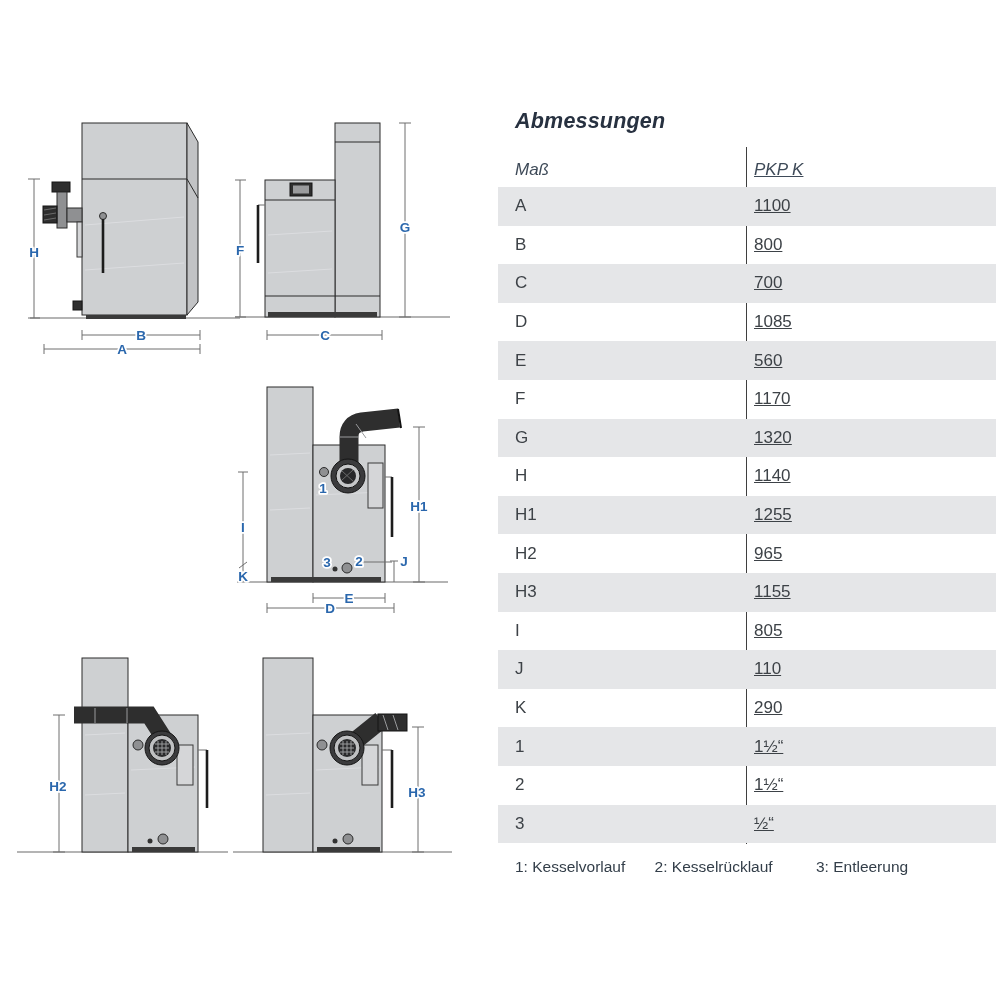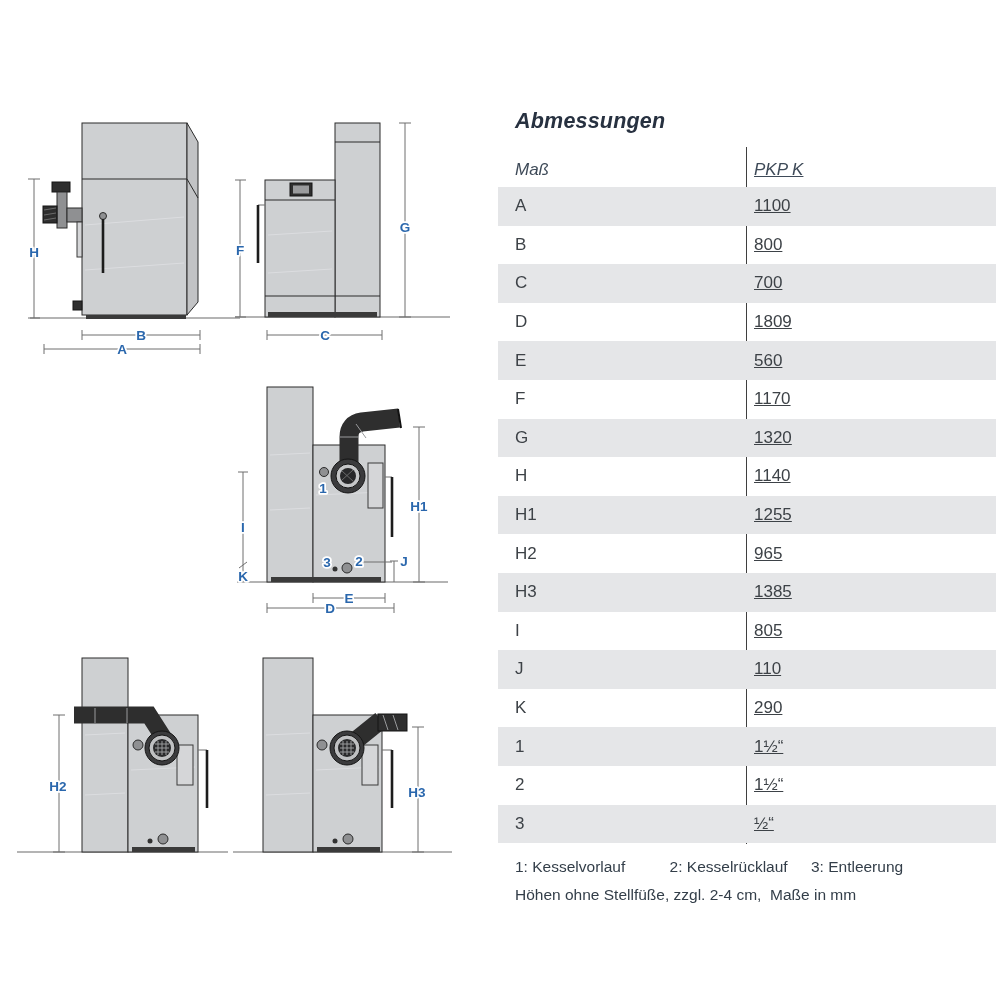--- a/index.html
+++ b/index.html
@@ -11,22 +11,22 @@
        font-size:21.5px;color:#273140;letter-spacing:.2px;}
   .thead{position:absolute;left:0;top:52px;width:498px;height:35px;display:flex;
          align-items:center;font-style:italic;font-size:17px;color:#3e4a58;}
   .tbody{position:absolute;left:0;top:87px;width:498px;}
   .trow{display:flex;height:38.6px;align-items:center;font-size:17px;color:#3d4247;}
   .trow:nth-child(odd){background:#e5e6e8;}
   .c1{width:248px;padding-left:17px;box-sizing:border-box;}
   .c2{padding-left:8px;text-decoration:underline;}
   .vline{position:absolute;left:248px;top:47px;width:1px;height:697px;background:#3f3f3f;}
   .legend{position:absolute;left:17px;top:758px;font-size:15.5px;color:#333e49;white-space:nowrap;}
-  .legend span:nth-child(2){margin-left:40px;}
-  .legend span:nth-child(3){margin-left:19px;}
+  .legend span:nth-child(2){margin-left:25px;}
+  .legend span:nth-child(3){margin-left:39px;}
   .note{position:absolute;left:17px;top:786px;font-size:15.5px;color:#333e49;white-space:nowrap;}
   
   .drw{position:absolute;}
   .ol{fill:#ced0d2;stroke:#2b2b2b;stroke-width:1;}
   .ol2{fill:#c2c3c5;stroke:#2b2b2b;stroke-width:1;}
   .pan{fill:#d5d6d8;stroke:#3a3a3a;stroke-width:1;}
   .dk{fill:#2e2e2e;stroke:#141414;stroke-width:1;}
   .mg{fill:#8f9092;stroke:#2b2b2b;stroke-width:1;}
   .plinth{fill:#3a3a3a;stroke:none;}
   .gnd{stroke:#9b9b9b;stroke-width:1.4;}
@@ -300,21 +300,21 @@
       <div class="trow">
           <div class="c1">B</div>
           <div class="c2">800</div>
         </div>
       <div class="trow">
           <div class="c1">C</div>
           <div class="c2">700</div>
         </div>
       <div class="trow">
           <div class="c1">D</div>
-          <div class="c2">1809</div>
+          <div class="c2">1085</div>
         </div>
       <div class="trow">
           <div class="c1">E</div>
           <div class="c2">560</div>
         </div>
       <div class="trow">
           <div class="c1">F</div>
           <div class="c2">1170</div>
         </div>
       <div class="trow">
@@ -328,21 +328,21 @@
       <div class="trow">
           <div class="c1">H1</div>
           <div class="c2">1255</div>
         </div>
       <div class="trow">
           <div class="c1">H2</div>
           <div class="c2">965</div>
         </div>
       <div class="trow">
           <div class="c1">H3</div>
-          <div class="c2">1385</div>
+          <div class="c2">1155</div>
         </div>
       <div class="trow">
           <div class="c1">I</div>
           <div class="c2">805</div>
         </div>
       <div class="trow">
           <div class="c1">J</div>
           <div class="c2">110</div>
         </div>
       <div class="trow">
@@ -360,16 +360,15 @@
       <div class="trow">
           <div class="c1">3</div>
           <div class="c2">½“</div>
         </div>
     </div>
     <div class="legend">
       <span>1: Kesselvorlauf</span>
       <span>2: Kesselrücklauf</span>
       <span>3: Entleerung</span>
     </div>
-    <div class="note">Höhen ohne Stellfüße, zzgl. 2-4 cm, &nbsp;Maße in mm</div>
   </div>
 
 </div>
 
 </body></html>

